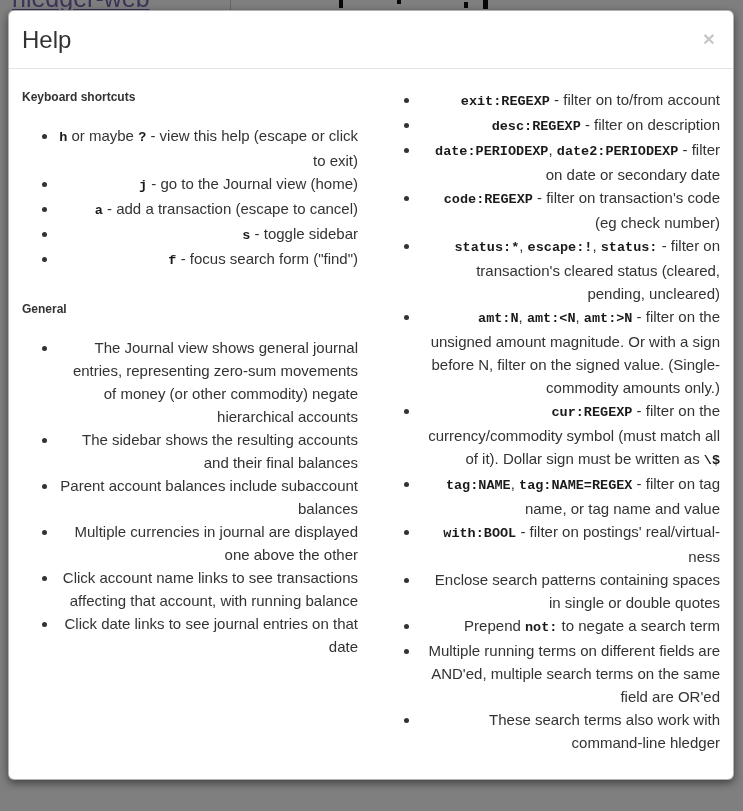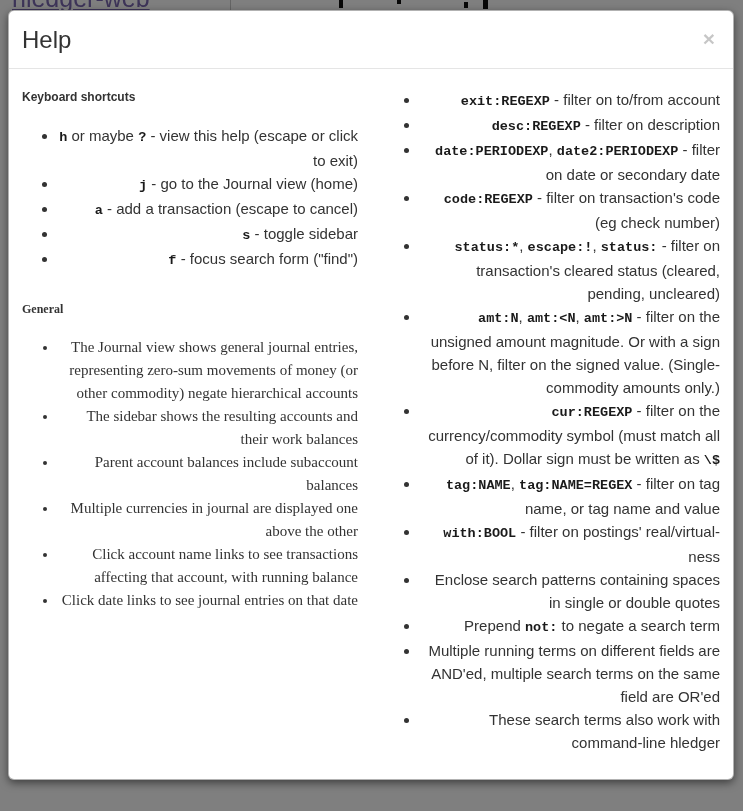--- a/index.html
+++ b/index.html
@@ -57,21 +57,21 @@
     cursor: pointer;
     font-family: "Liberation Sans", sans-serif;
   }
 
   .modal-body {
     display: flex; gap: 26px;
     padding: 19px 13px 10px;
   }
   .col { flex: 1 1 0; min-width: 0; }
 
-  .section + .section { margin-top: 28px; font-family: Liberation Serif, serif; }
+  .section + .section { margin-top: 28px; }
   .section-heading {
     margin: 0 0 18px;
     font-size: 12px; font-weight: 700; color: #333333;
     line-height: 18px;
   }
   .bullet-list {
     margin: 0; padding-left: 36px;
     list-style: disc outside;
     font-size: 15px; line-height: 23px; color: #333333; text-align: right;
   }
@@ -109,21 +109,21 @@
             <li><code class="term">j</code> - go to the Journal view (home)</li>
             <li><code class="term">a</code> - add a transaction (escape to cancel)</li>
             <li><code class="term">s</code> - toggle sidebar</li>
             <li><code class="term">f</code> - focus search form ("find")</li>
           </ul>
         </div>
         <div class="section">
           <h3 class="section-heading">General</h3>
           <ul class="bullet-list">
             <li>The Journal view shows general journal entries, representing zero-sum movements of money (or other commodity) negate hierarchical accounts</li>
-            <li>The sidebar shows the resulting accounts and their work balances</li>
+            <li>The sidebar shows the resulting accounts and their final balances</li>
             <li>Parent account balances include subaccount balances</li>
             <li>Multiple currencies in journal are displayed one above the other</li>
             <li>Click account name links to see transactions affecting that account, with running balance</li>
             <li>Click date links to see journal entries on that date</li>
           </ul>
         </div>
       </div>
     <div class="col">
         <div class="section">
           <ul class="bullet-list">

